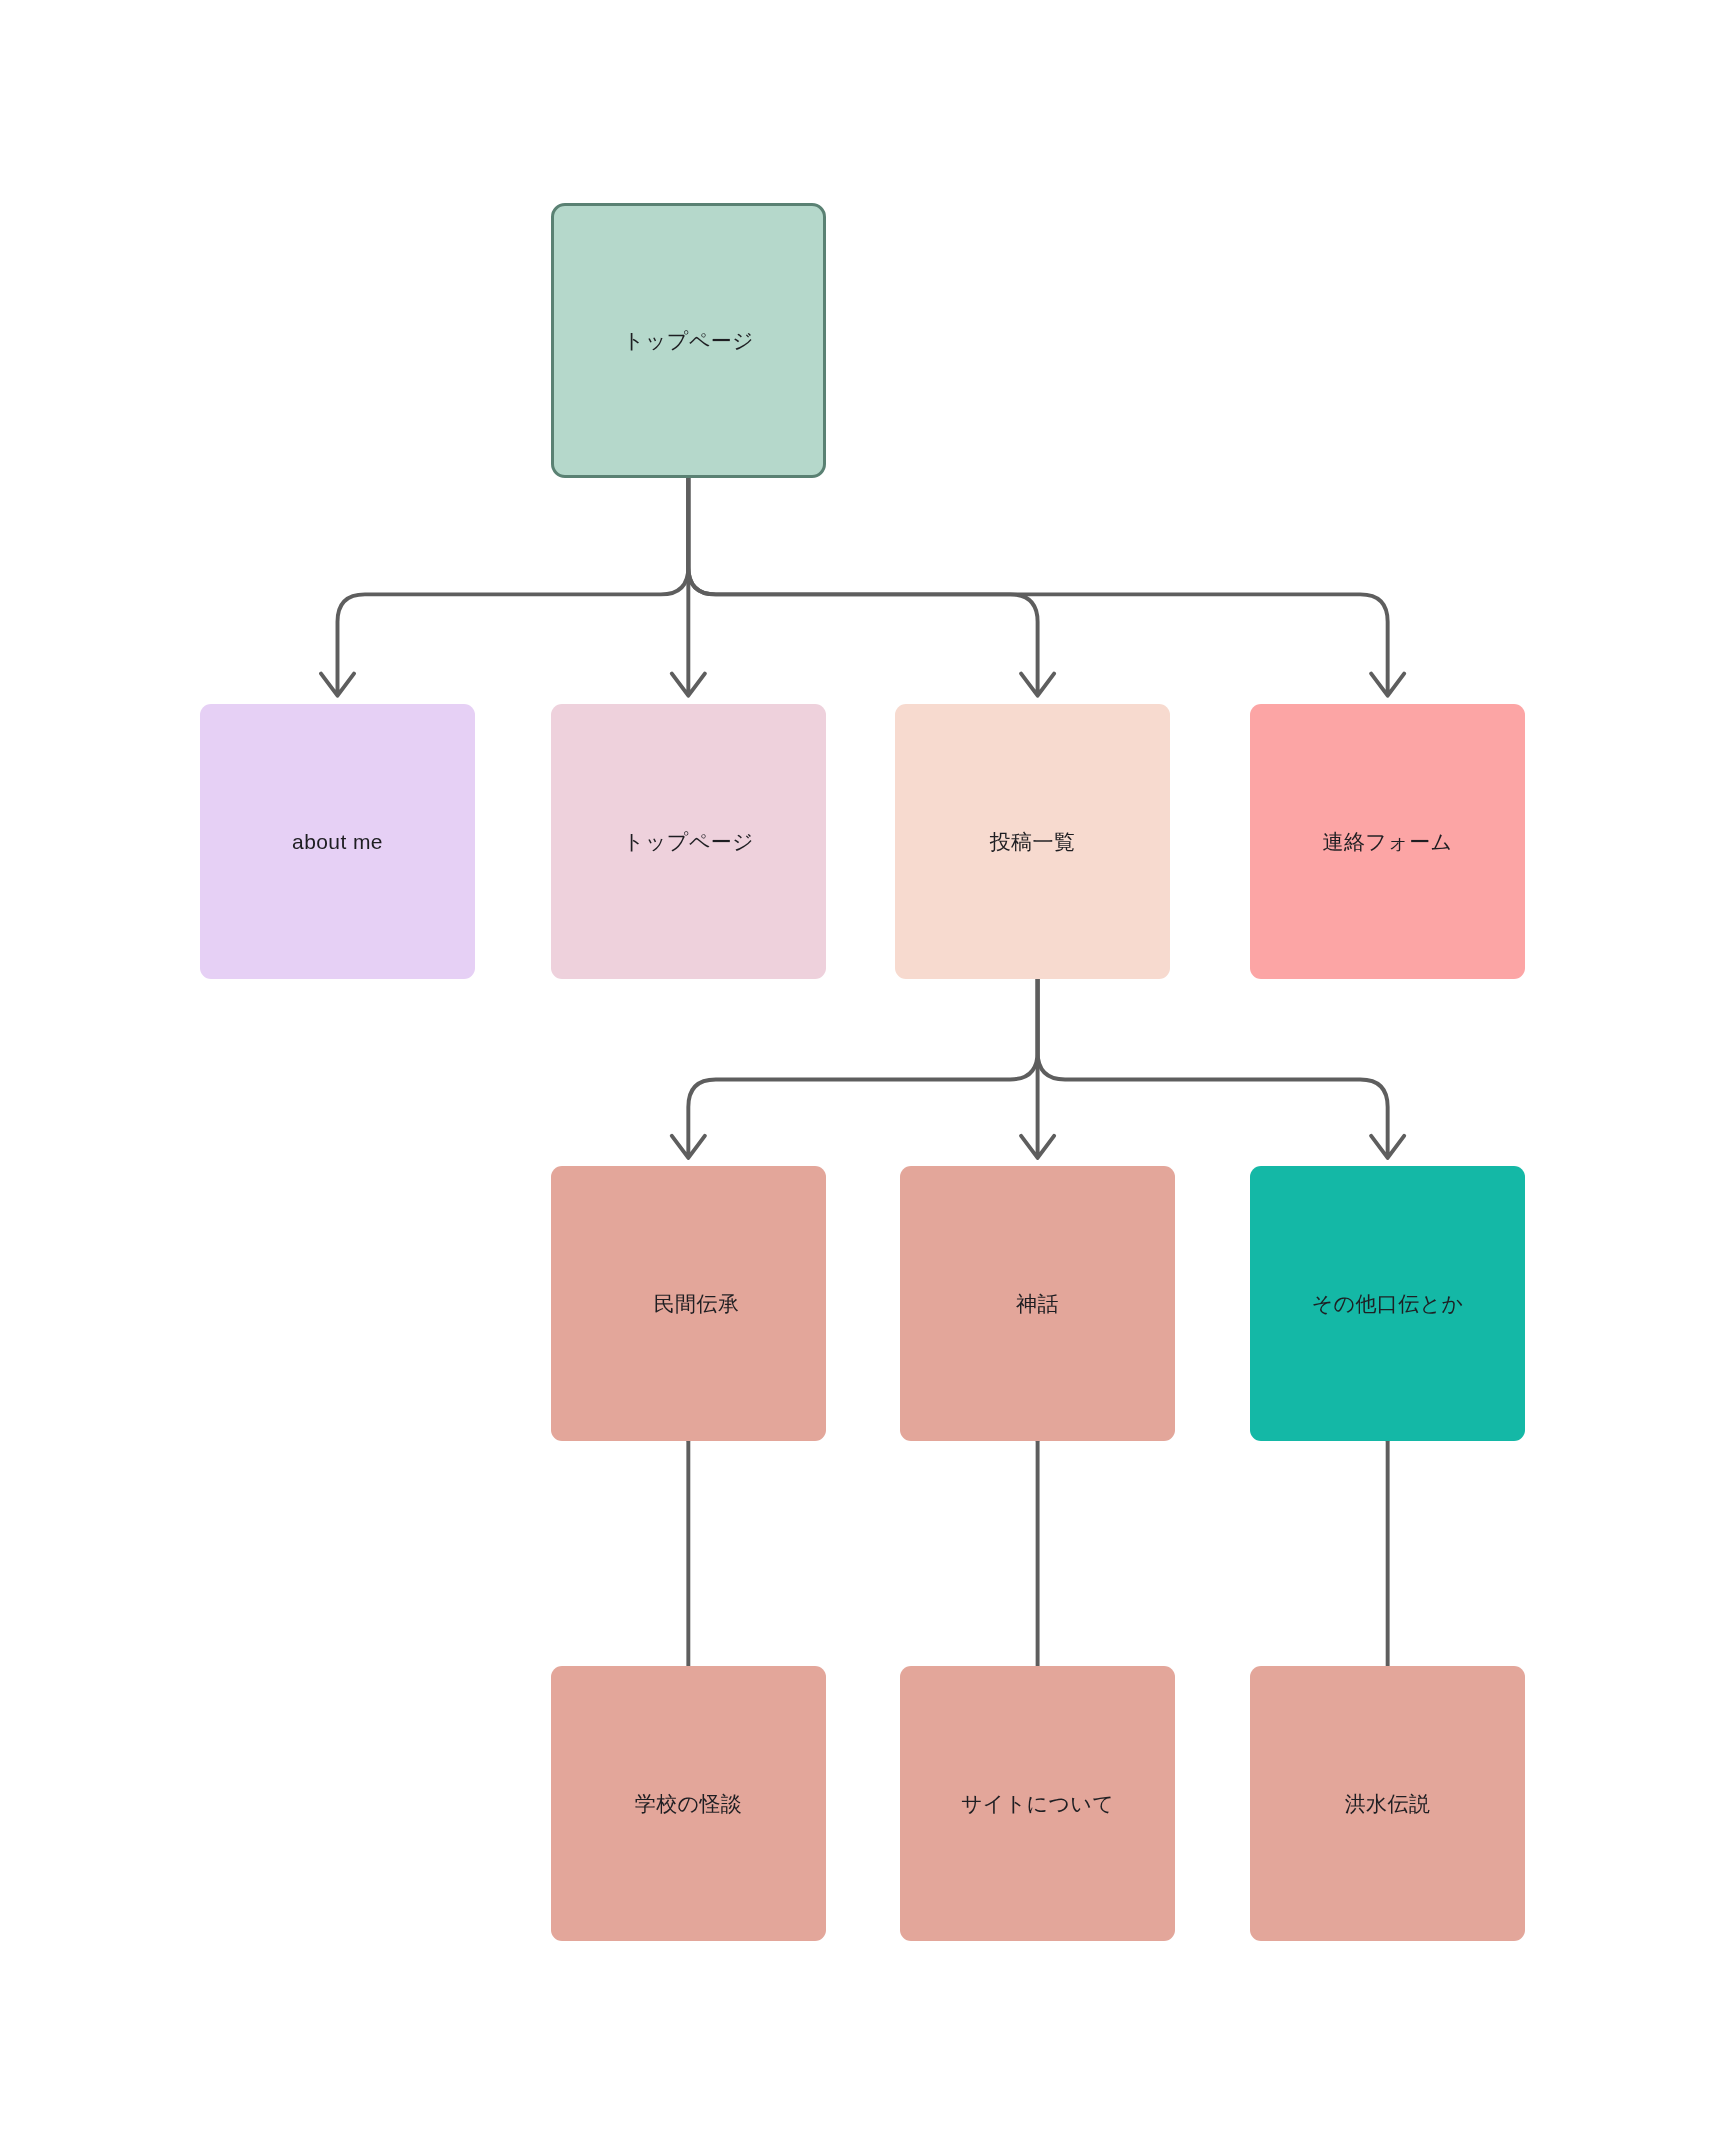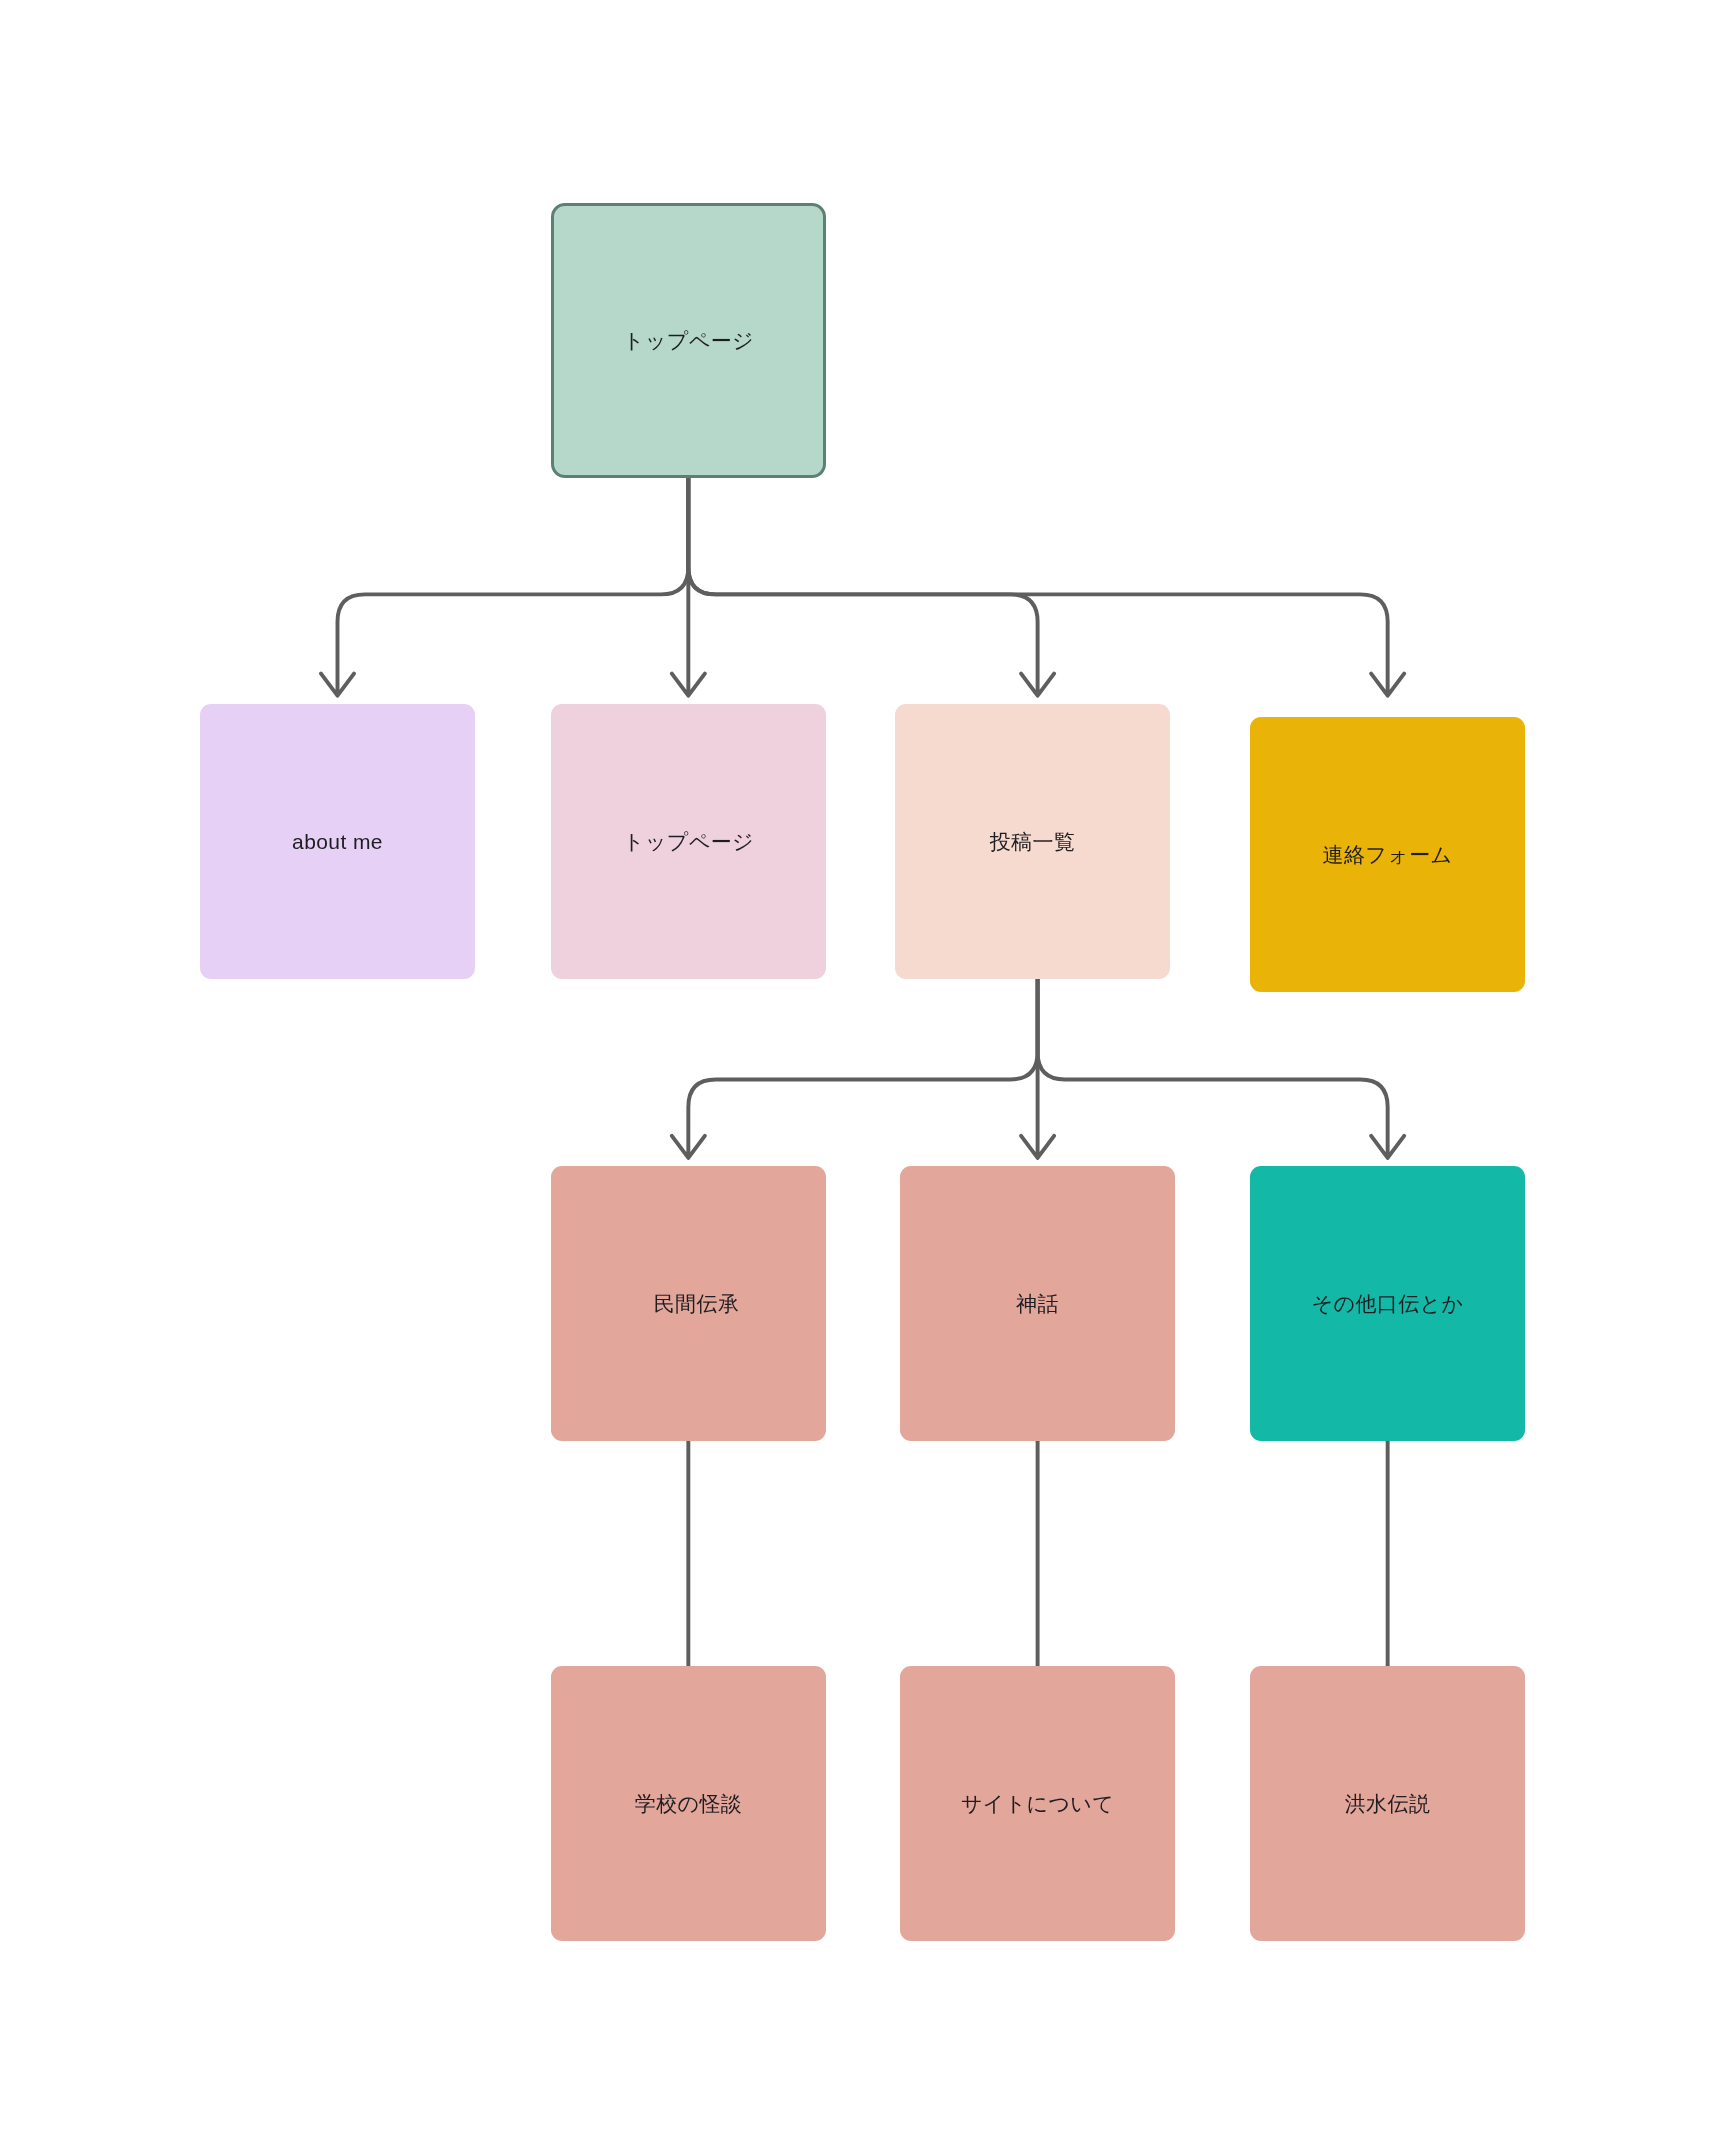--- a/index.html
+++ b/index.html
@@ -75,21 +75,21 @@
   </div>
 
   <div class="node" style="left: 551px; top: 704px; background-color: rgb(238, 209, 220);">
     <span class="node-label">トップページ</span>
   </div>
 
   <div class="node" style="left: 895px; top: 704px; background-color: rgb(247, 218, 207);">
     <span class="node-label">投稿一覧</span>
   </div>
 
-  <div class="node" style="left: 1250px; top: 704px; background-color: #eab308; margin-top: 13px;">
+  <div class="node" style="left: 1250px; top: 704px; background-color: #fca5a5;">
     <span class="node-label">連絡フォーム</span>
   </div>
 
   <div class="node" style="left: 551px; top: 1166px; background-color: rgb(227, 166, 154); padding-left: 16px;">
     <span class="node-label">民間伝承</span>
   </div>
 
   <div class="node" style="left: 900px; top: 1166px; background-color: rgb(227, 166, 154);">
     <span class="node-label">神話</span>
   </div>

